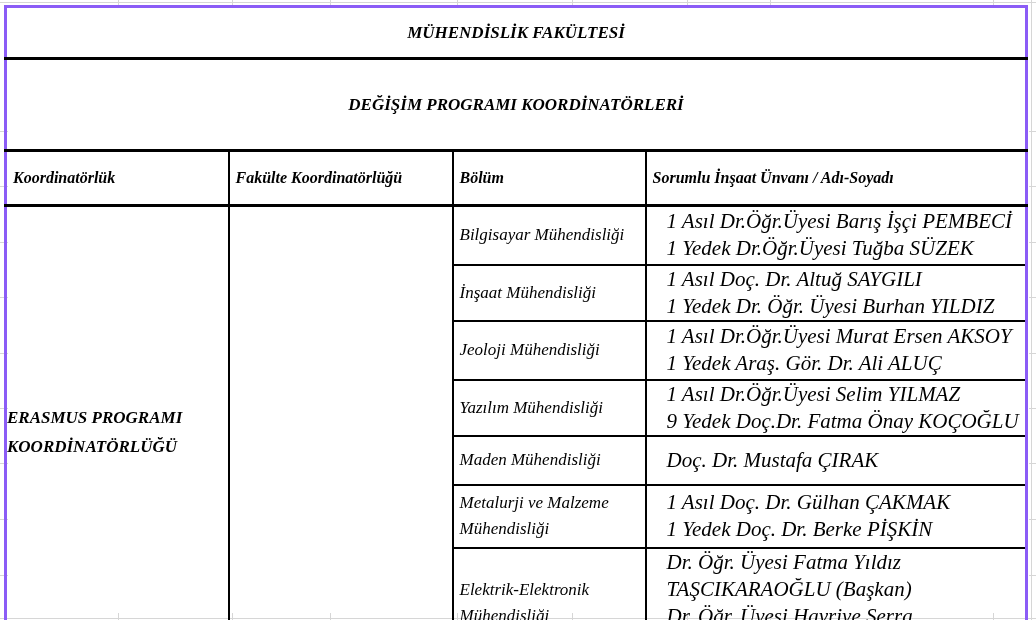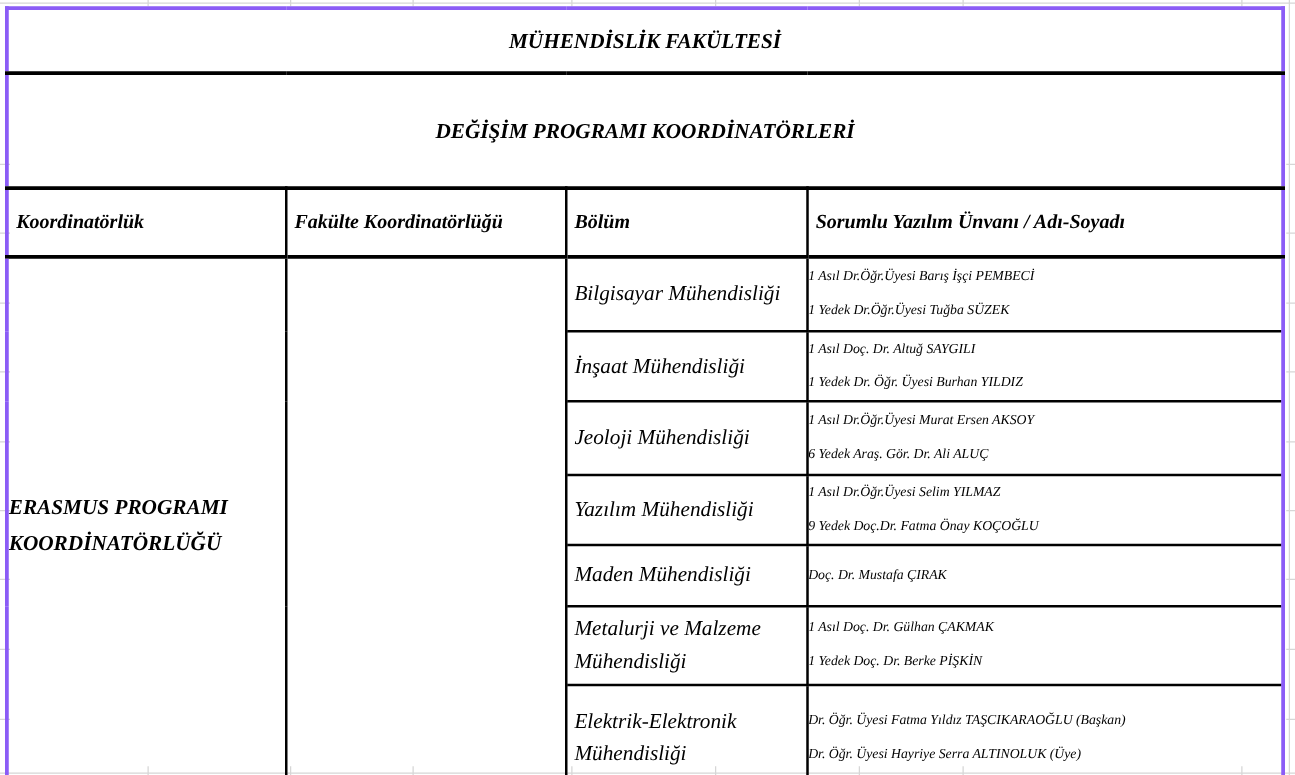--- a/index.html
+++ b/index.html
@@ -63,23 +63,23 @@
     font-size: 17px;
     line-height: 29px;
   }
   td.dept-cell {
     font-size: 17px;
     line-height: 26px;
     padding-left: 6px;
     padding-right: 16px;
   }
   td.people-cell {
-    font-size: 11px;
+    font-size: 21px;
     line-height: 27px;
-    padding-left: 0;
+    padding-left: 20px;
     padding-right: 2px;
   }
 </style>
 </head>
 <body>
 
 <div class="page">
 
   <div id="gridlines">
       <div class="gridline gl-h" style="left: 0px; top: 2px; width: 1036px; height: 1px;"></div>
@@ -132,21 +132,21 @@
       <tr class="title-row" style="height:52px">
         <td colspan="4">MÜHENDİSLİK FAKÜLTESİ</td>
       </tr>
       <tr class="subtitle-row" style="height:92px">
         <td colspan="4">DEĞİŞİM PROGRAMI KOORDİNATÖRLERİ</td>
       </tr>
       <tr class="header-row" style="height:55px">
         <td>Koordinatörlük</td>
         <td>Fakülte Koordinatörlüğü</td>
         <td>Bölüm</td>
-        <td>Sorumlu Yazılım Ünvanı / Adı-Soyadı</td>
+        <td>Sorumlu İnşaat Ünvanı / Adı-Soyadı</td>
       </tr>
     </tbody>
     <tbody id="body-rows">
         <tr style="height: 59px;">
           <td rowspan="7" class="erasmus-cell">
             <div>ERASMUS PROGRAMI</div>
             <div>KOORDİNATÖRLÜĞÜ</div>
           </td>
           <td rowspan="7"></td>
           <td class="dept-cell">Bilgisayar Mühendisliği</td>
@@ -159,21 +159,21 @@
           <td class="dept-cell">İnşaat Mühendisliği</td>
           <td class="people-cell">
             <div>1 Asıl Doç. Dr. Altuğ SAYGILI</div>
             <div>1 Yedek Dr. Öğr. Üyesi Burhan YILDIZ</div>
           </td>
         </tr>
         <tr style="height: 59px;">
           <td class="dept-cell">Jeoloji Mühendisliği</td>
           <td class="people-cell">
             <div>1 Asıl Dr.Öğr.Üyesi Murat Ersen AKSOY</div>
-            <div>6 Yedek Araş. Gör. Dr. Ali ALUÇ</div>
+            <div>1 Yedek Araş. Gör. Dr. Ali ALUÇ</div>
           </td>
         </tr>
         <tr style="height: 56px;">
           <td class="dept-cell">Yazılım Mühendisliği</td>
           <td class="people-cell">
             <div>1 Asıl Dr.Öğr.Üyesi Selim YILMAZ</div>
             <div>9 Yedek Doç.Dr. Fatma Önay KOÇOĞLU</div>
           </td>
         </tr>
         <tr style="height: 49px;">

